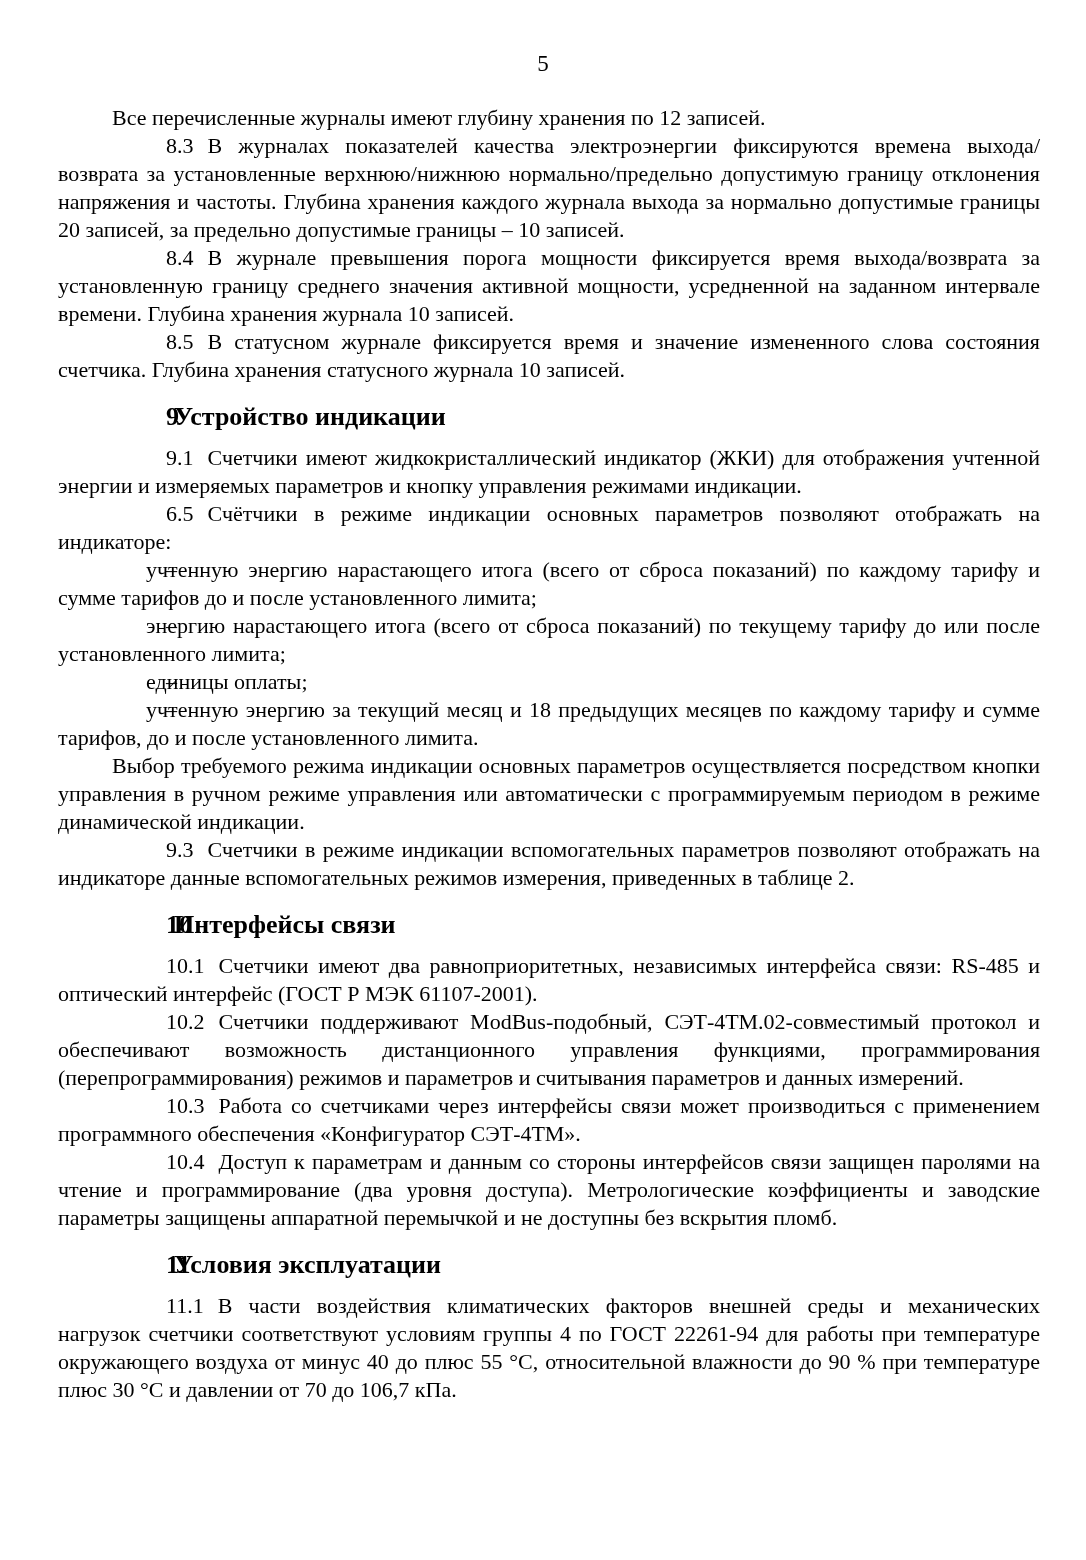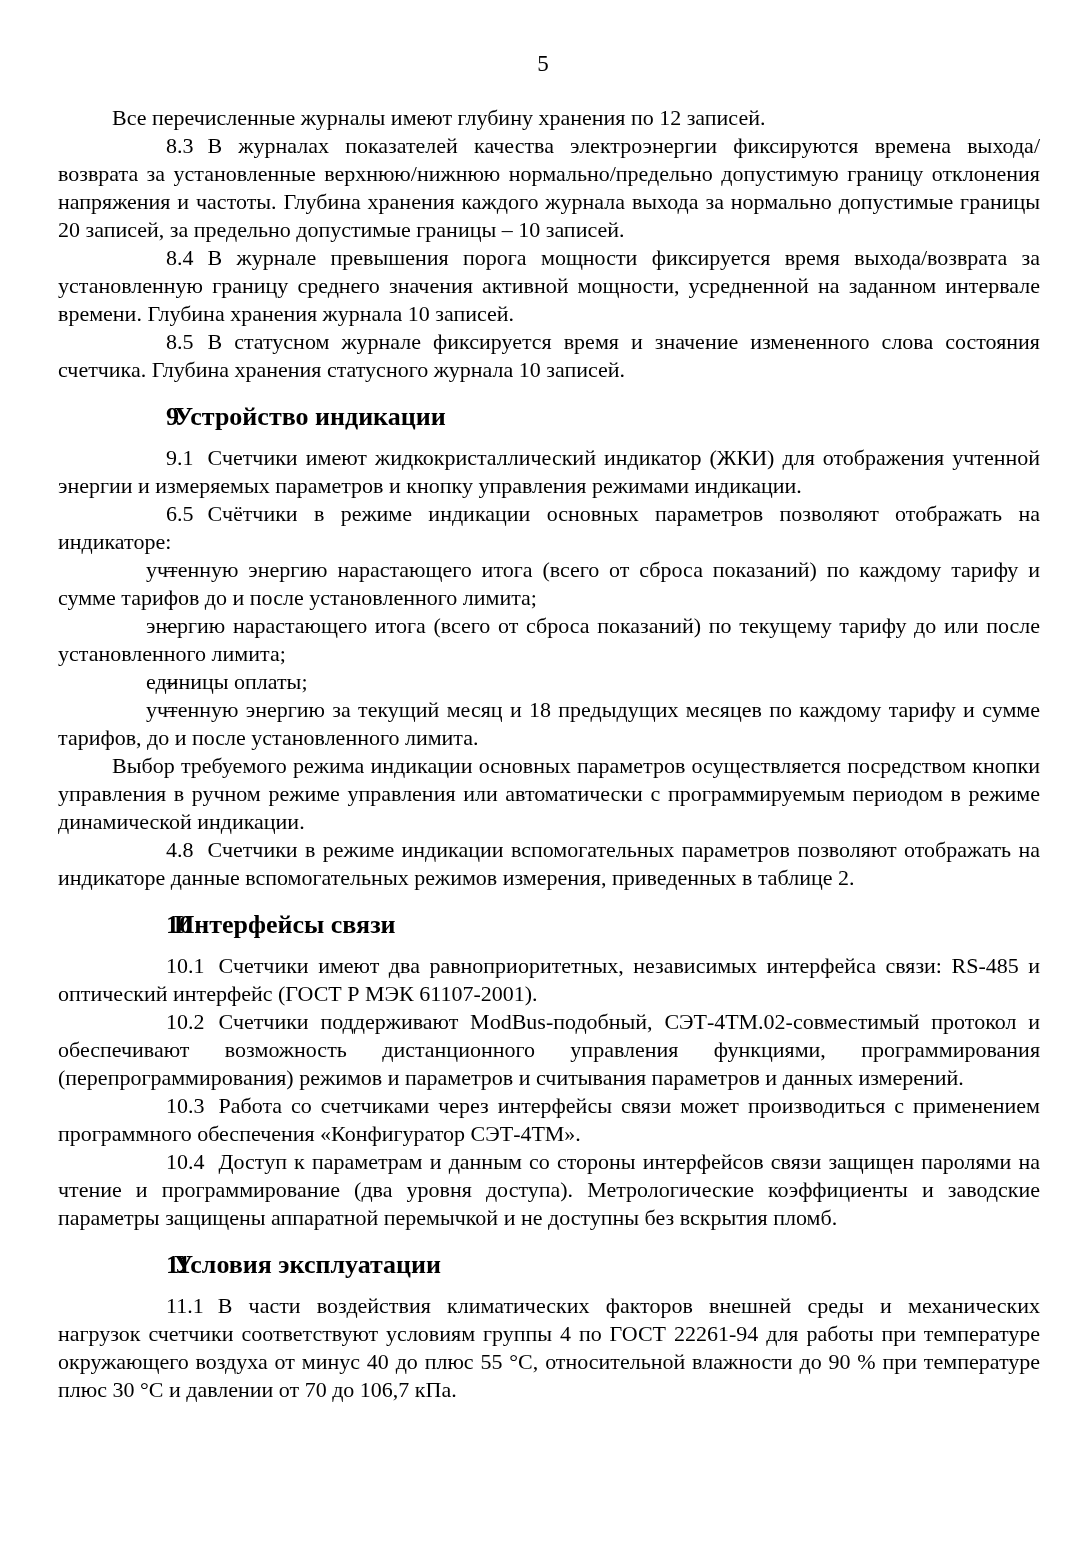--- a/index.html
+++ b/index.html
@@ -83,21 +83,21 @@
     <p class="li"><span class="marker">–</span><span>учтенную энергию нарастающего итога (всего от сброса показаний) по каждому тарифу и сумме тарифов до и после установленного лимита;</span></p>
 
     <p class="li"><span class="marker">–</span><span>энергию нарастающего итога (всего от сброса показаний) по текущему тарифу до или после установленного лимита;</span></p>
 
     <p class="li"><span class="marker">–</span><span>единицы оплаты;</span></p>
 
     <p class="li"><span class="marker">–</span><span>учтенную энергию за текущий месяц и 18 предыдущих месяцев по каждому тарифу и сумме тарифов, до и после установленного лимита.</span></p>
 
     <p class="para">Выбор требуемого режима индикации основных параметров осуществляется посредством кнопки управления в ручном режиме управления или автоматически с программируемым периодом в режиме динамической индикации.</p>
 
-    <p class="para"><span class="pnum">4.8</span><span>Счетчики в режиме индикации вспомогательных параметров позволяют отображать на индикаторе данные вспомогательных режимов измерения, приведенных в таблице 2.</span></p>
+    <p class="para"><span class="pnum">9.3</span><span>Счетчики в режиме индикации вспомогательных параметров позволяют отображать на индикаторе данные вспомогательных режимов измерения, приведенных в таблице 2.</span></p>
 
     <h2 class="sect"><span class="hnum">10</span><span>Интерфейсы связи</span></h2>
 
     <p class="para"><span class="pnum">10.1</span><span>Счетчики имеют два равноприоритетных, независимых интерфейса связи: RS-485 и оптический интерфейс (ГОСТ Р МЭК 61107-2001).</span></p>
 
     <p class="para"><span class="pnum">10.2</span><span>Счетчики поддерживают ModBus-подобный, СЭТ-4ТМ.02-совместимый протокол и обеспечивают возможность дистанционного управления функциями, программирования (перепрограммирования) режимов и параметров и считывания параметров и данных измерений.</span></p>
 
     <p class="para"><span class="pnum">10.3</span><span>Работа со счетчиками через интерфейсы связи может производиться с применением программного обеспечения «Конфигуратор СЭТ-4ТМ».</span></p>
 
     <p class="para"><span class="pnum">10.4</span><span>Доступ к параметрам и данным со стороны интерфейсов связи защищен паролями на чтение и программирование (два уровня доступа). Метрологические коэффициенты и заводские параметры защищены аппаратной перемычкой и не доступны без вскрытия пломб.</span></p>

